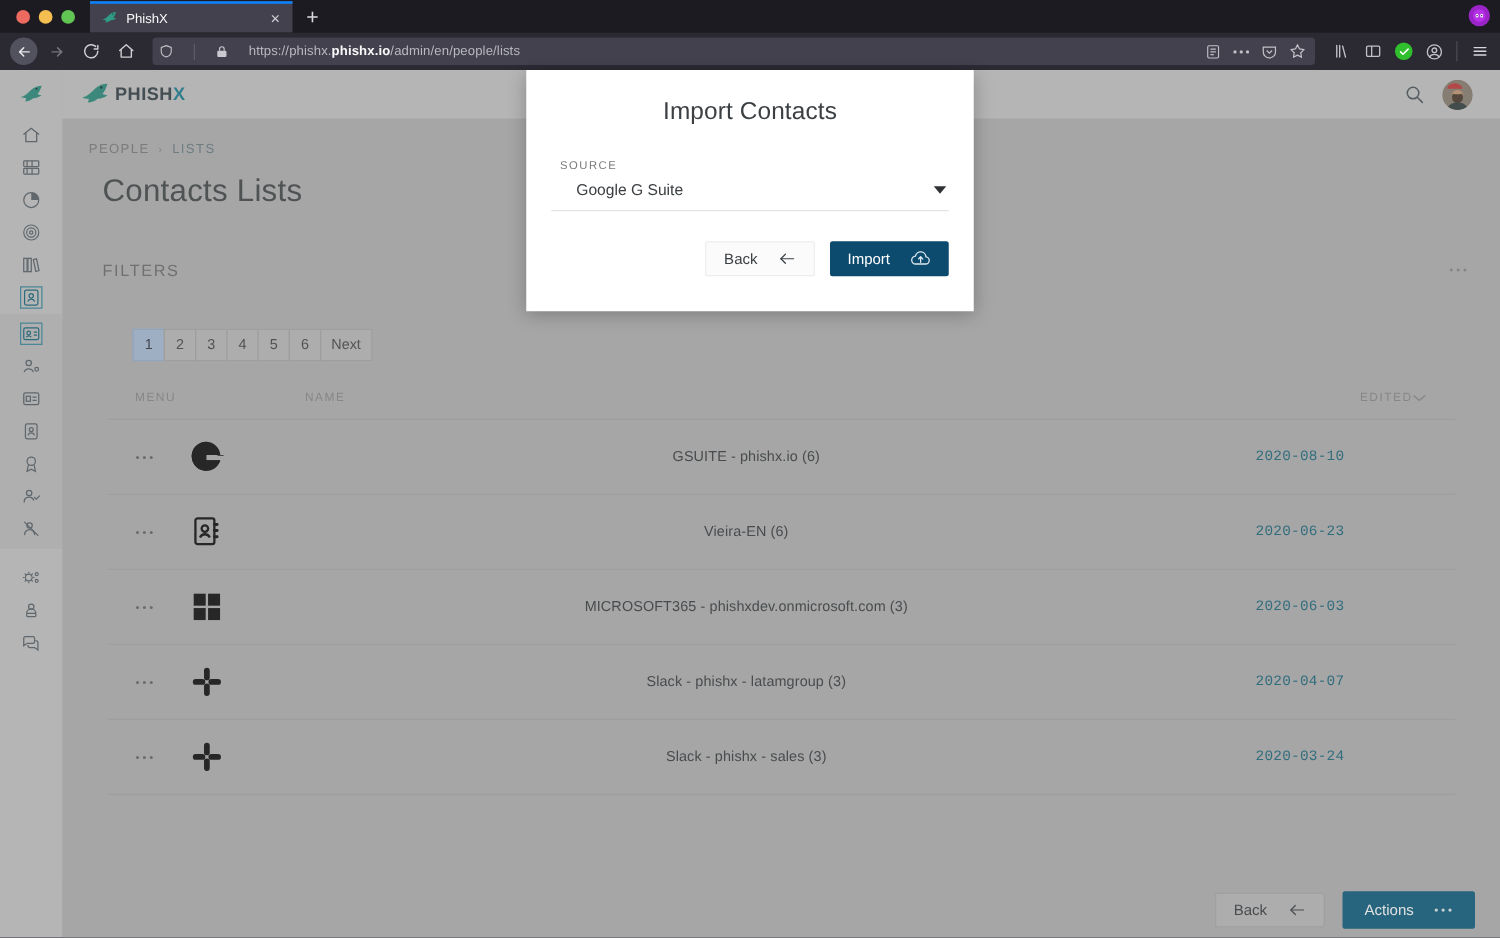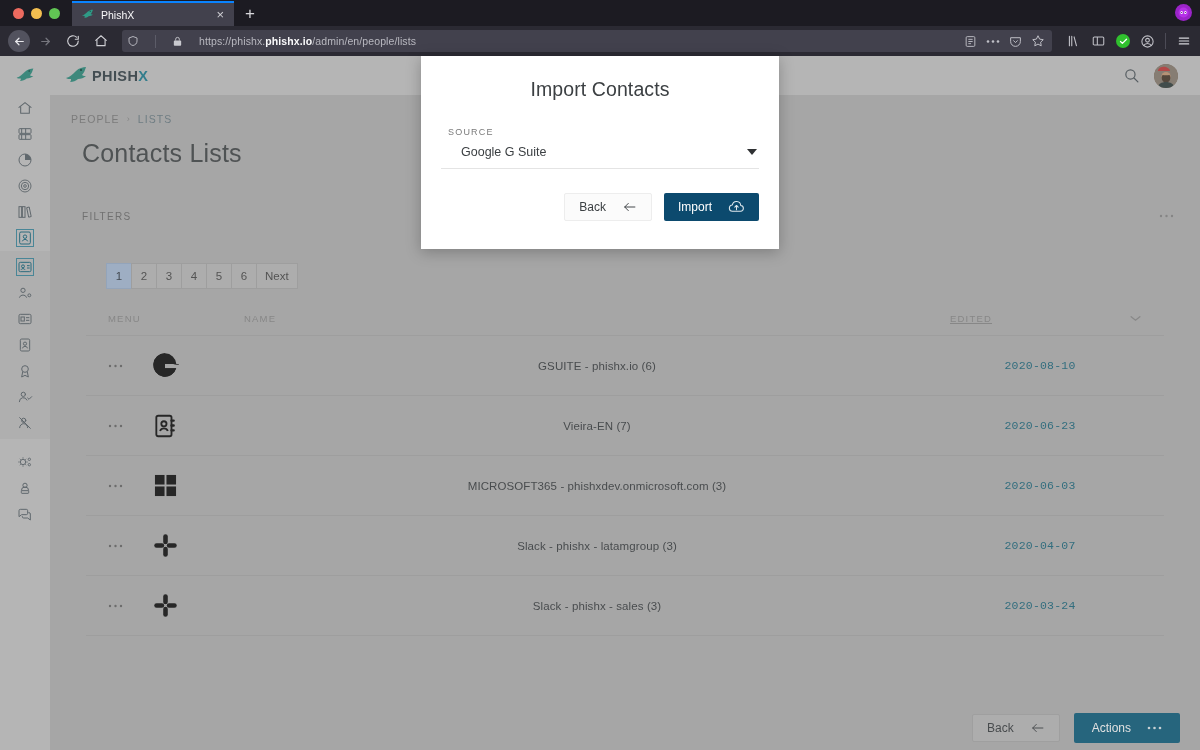--- a/index.html
+++ b/index.html
@@ -114,41 +114,41 @@
 
   .page-title {
     padding: 14px 0 0 32px; font-size: 25px; color: #45494b; font-weight: 400;
     letter-spacing: .2px;
   }
 
   .filters-bar {
     margin: 28px 10px 0 19px; height: 40px;
     display: flex; align-items: center; padding: 0 16px 0 13px;
   }
-  .filters-label { font-size: 10px; letter-spacing: 1.3px; color: #6f6f6f; }
+  .filters-label { font-size: 13px; letter-spacing: 1.3px; color: #6f6f6f; }
   .filters-more { margin-left: auto; color: #8a8a8a; font-size: 15px; letter-spacing: 1px; line-height: 1; }
 
   .pager { display: flex; margin: 27px 0 0 56px; }
   .pg {
     min-width: 26px; height: 26px; padding: 0 8px;
     display: flex; align-items: center; justify-content: center;
     background: #bdbdbd; border: 1px solid #a9a9a9; margin-right: -1px;
     font-size: 11.5px; color: #4a4a4a;
   }
   .pg.active { background: #a9bed9; color: #333b44; border-color: #9bb1cd; }
 
   table.list { width: calc(100% - 72px); margin: 24px 0 0 36px; border-collapse: collapse; }
   table.list th {
     font-size: 9.5px; letter-spacing: 1.2px; color: #8c8c8c; font-weight: 400;
     text-align: left; padding: 0 0 11px 0;
   }
   table.list th.c-menu { width: 62px; padding-left: 22px; }
   table.list th.c-icon { width: 96px; }
   table.list th.c-name { text-align: left; }
-  table.list th.c-edited { text-align: left; width: 180px; text-decoration: underline; }
+  table.list th.c-edited { text-align: right; width: 180px; }
   table.list th.c-sort { width: 34px; text-align: right; color: #9a9a9a; }
 
   table.list td { border-top: 1px solid #a9a9a9; height: 60px; vertical-align: middle; }
   table.list tr:last-child td { border-bottom: 1px solid #a9a9a9; }
   td.menu-cell { padding-left: 22px; color: #6a6a6a; font-size: 14px; letter-spacing: 1px; line-height: 0; }
   td.icon-cell { text-align: left; }
   td.icon-cell .glyph { display: inline-flex; align-items: center; justify-content: center; width: 34px; height: 34px; }
   td.name-cell { text-align: center; font-size: 11.5px; color: #3c4043; letter-spacing: .1px; }
   td.edited-cell { text-align: center; font-size: 11.5px; color: #1f6b80; letter-spacing: .2px; font-family: Liberation Mono, monospace; }
   td.sort-cell { }
@@ -598,21 +598,21 @@
             <td class="icon-cell">
               <span class="glyph">
                 <svg width="26" height="26" viewBox="0 0 24 24" fill="none" stroke="#111" stroke-width="1.7">
                     <rect x="4" y="2.5" width="14" height="19" rx="1.6"></rect>
                     <circle cx="11" cy="10" r="2.4"></circle>
                     <path d="M7.4 16.6a3.9 3.9 0 0 1 7.2 0"></path>
                     <path d="M18 7h2M18 11.5h2M18 16h2" stroke-width="2.2" stroke-linecap="round"></path>
                   </svg>
               </span>
             </td>
-            <td class="name-cell">Vieira-EN (7)</td>
+            <td class="name-cell">Vieira-EN (6)</td>
             <td class="edited-cell">2020-06-23</td>
             <td class="sort-cell"></td>
           </tr>
 
           <tr>
             <td class="menu-cell">
               <svg width="15" height="4" viewBox="0 0 15 4">
                   <circle cx="2" cy="2" r="1.2" fill="#6a6a6a"></circle>
                   <circle cx="7.5" cy="2" r="1.2" fill="#6a6a6a"></circle>
                   <circle cx="13" cy="2" r="1.2" fill="#6a6a6a"></circle>

